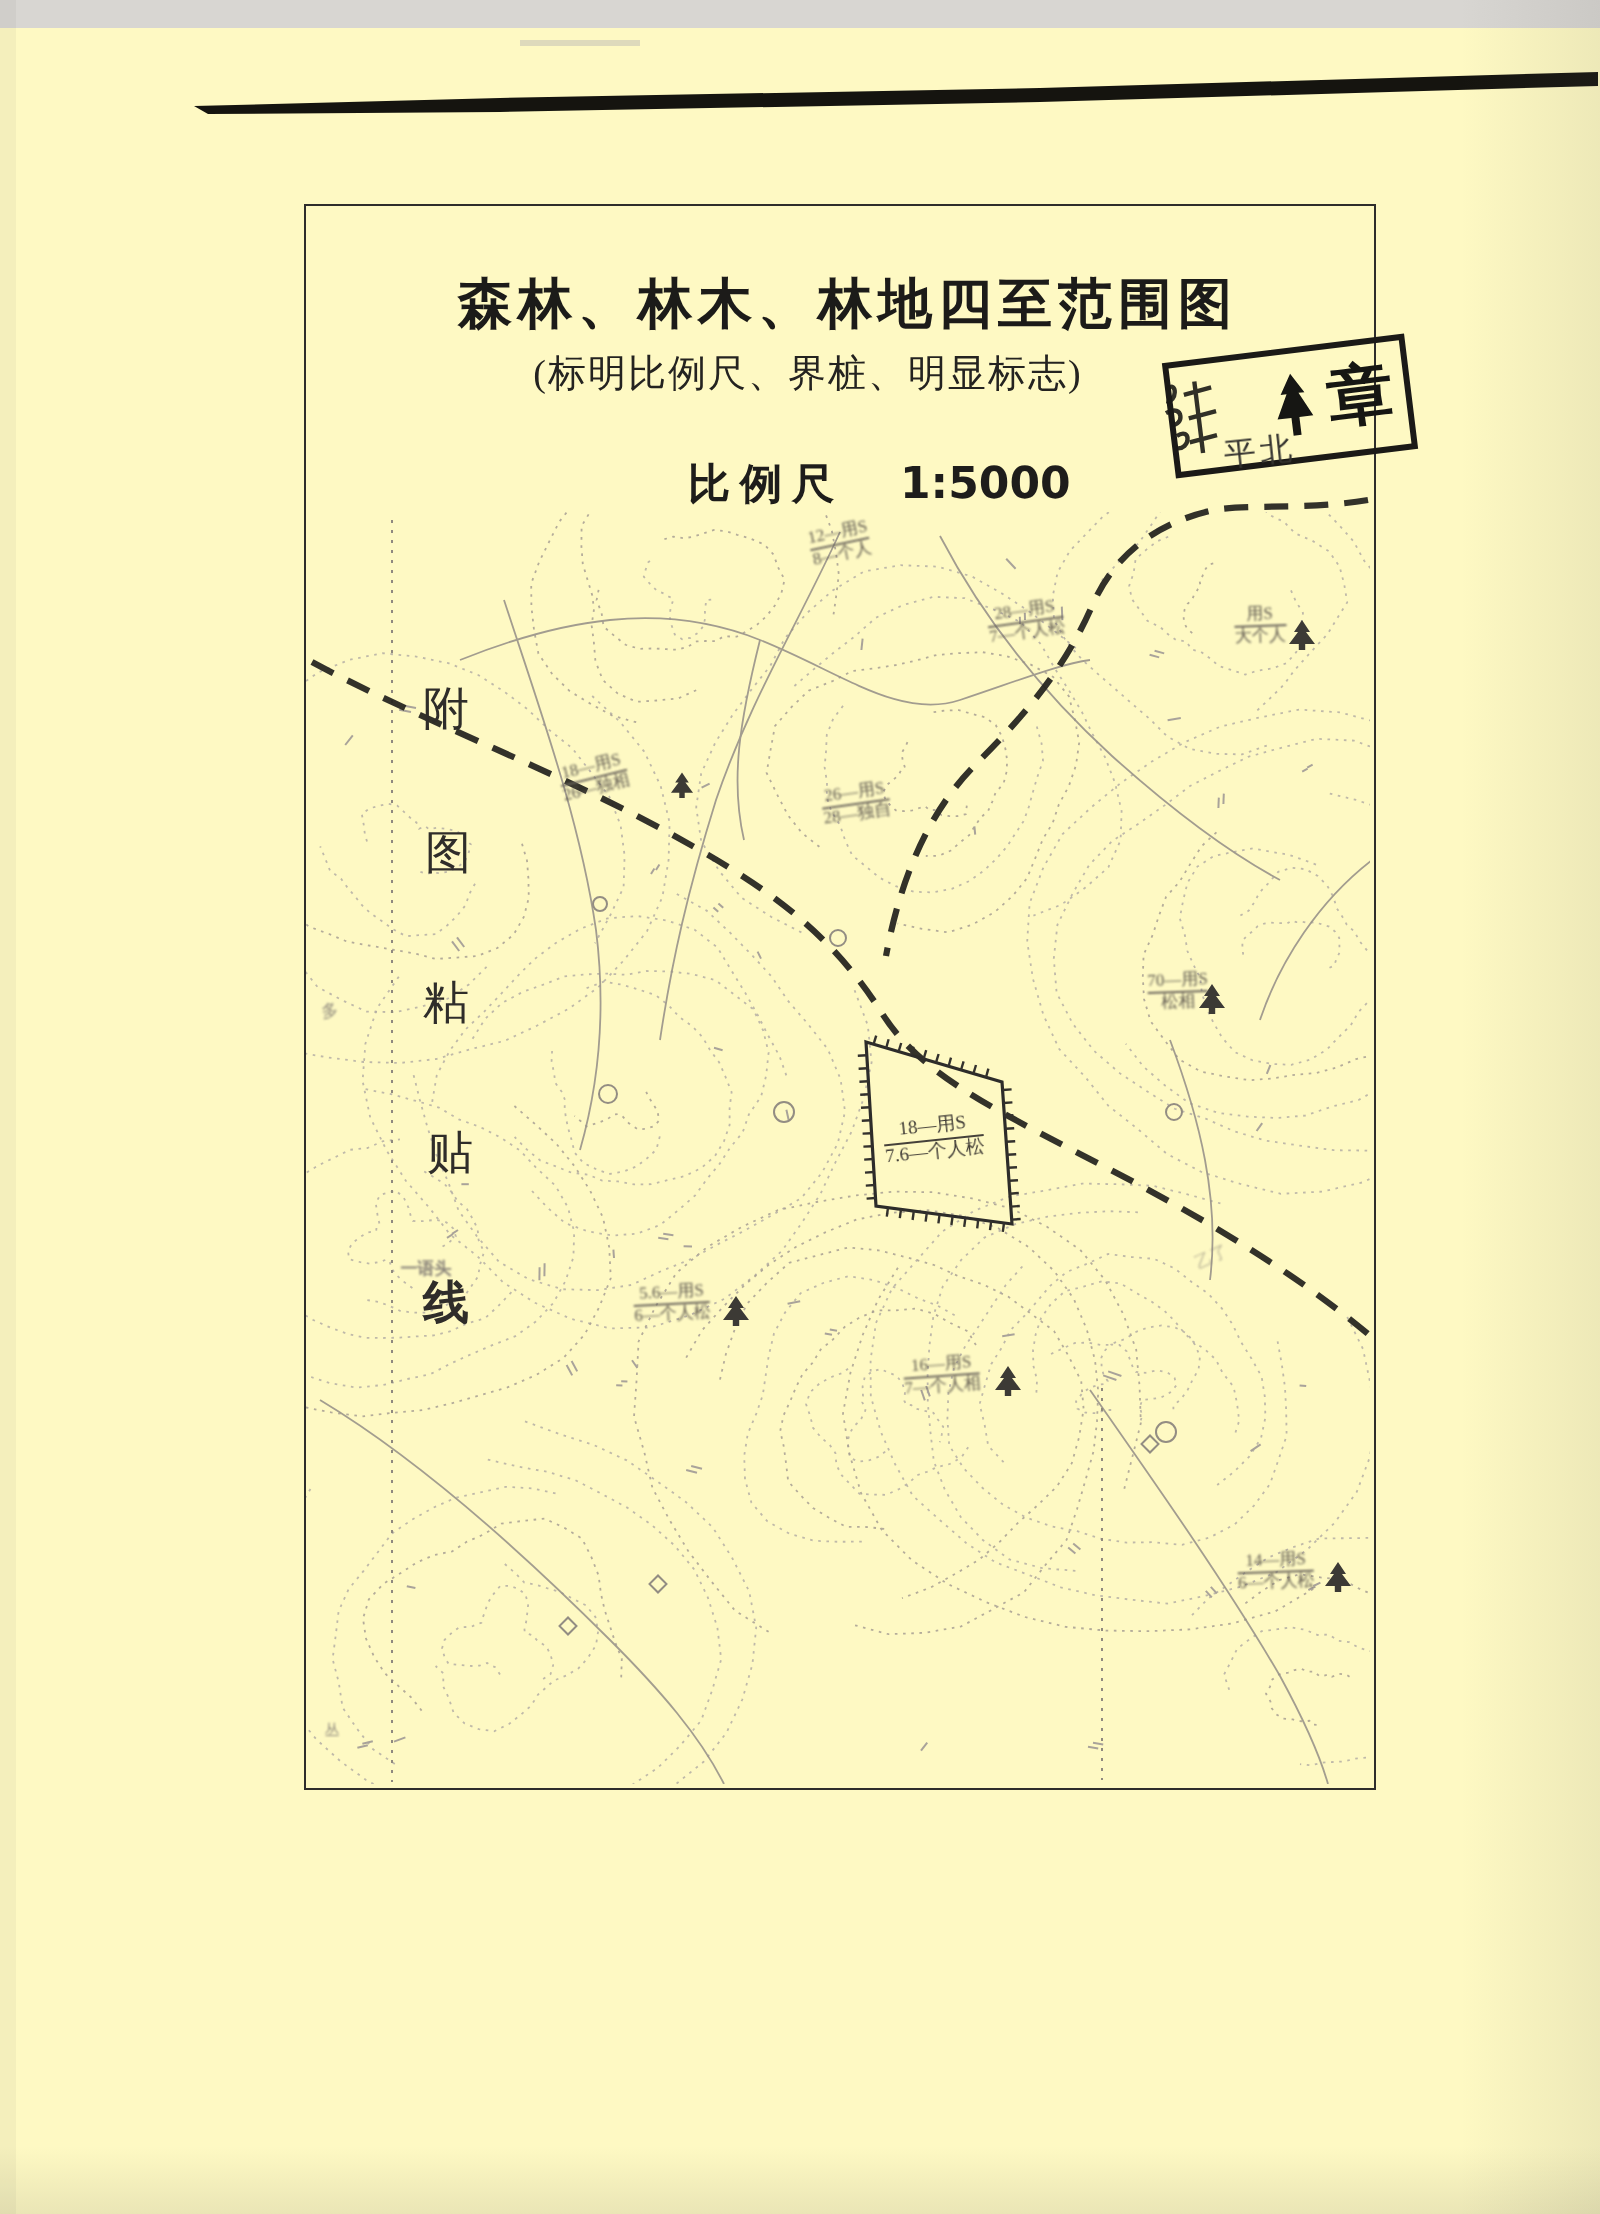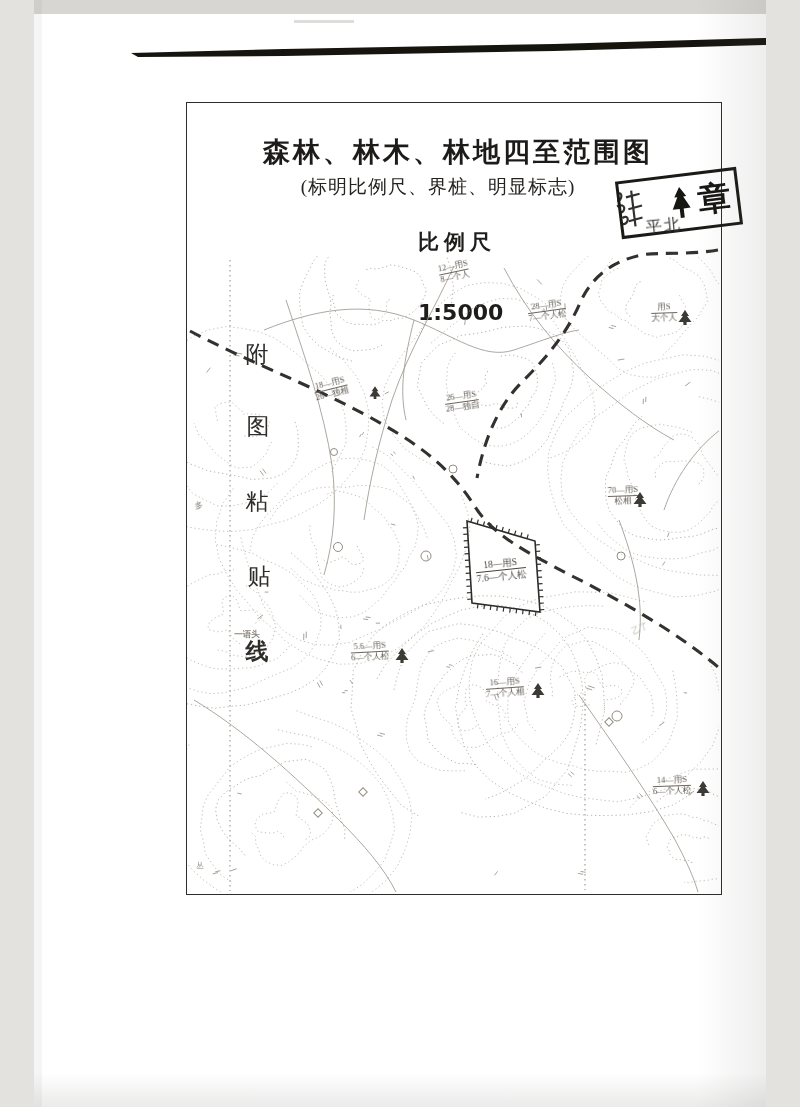--- a/index.html
+++ b/index.html
@@ -1,35 +1,35 @@
 <!DOCTYPE html>
 <html><head>
 <meta charset="utf-8">
 <style>
   html,body{margin:0;padding:0;background:#e4e2de;}
-  .page{position:relative;width:732px;height:1107px;margin:0 auto;background:#ffffff;overflow:hidden;
+  .page{position:relative;width:800px;height:1107px;margin:0 auto;background:#fef9c3;overflow:hidden;
         font-family:"Liberation Serif", serif;}
   .edge-top{position:absolute;left:0;top:0;width:800px;height:14px;background:#d8d6d2;}
   .edge-right{position:absolute;right:0;top:0;width:70px;height:1107px;
               background:linear-gradient(to right, rgba(90,88,84,0) 0%, rgba(90,88,84,.10) 100%);}
   .edge-bottom{position:absolute;left:0;bottom:0;width:800px;height:34px;
                background:linear-gradient(to bottom, rgba(90,88,84,0) 0%, rgba(90,88,84,.12) 100%);}
   .edge-left{position:absolute;left:0;top:0;width:8px;height:1107px;background:rgba(90,88,84,.06);}
   .scan-line{position:absolute;left:0;top:0;}
 
   .map-frame{position:absolute;left:152px;top:102px;width:534px;height:791px;
              border:1.6px solid #2e2d2b;background:transparent;}
 
   .doc-title{position:absolute;left:424px;top:134px;transform:translateX(-50%);
              font-size:27px;font-weight:700;letter-spacing:3px;color:#1c1b19;white-space:nowrap;}
   .doc-subtitle{position:absolute;left:404px;top:174px;transform:translateX(-50%);
                 font-size:19px;letter-spacing:1px;color:#242320;white-space:nowrap;}
-  .scale-row{position:absolute;left:356px;top:228px;display:flex;gap:44px;align-items:baseline;flex-direction:column;}
+  .scale-row{position:absolute;left:344px;top:228px;display:flex;gap:28px;align-items:baseline;}
   .scale-label{font-size:21px;font-weight:700;letter-spacing:5px;color:#1e1d1b;}
-  .scale-value{font-size:22px;font-weight:700;color:#1e1d1b;font-family:"DejaVu Sans", sans-serif;margin-left:28px;}
+  .scale-value{font-size:22px;font-weight:700;color:#1e1d1b;font-family:"DejaVu Sans", sans-serif;}
 
   .stamp{position:absolute;left:584px;top:174px;width:122px;height:58px;
          border:3.5px solid #1b1a17;transform:rotate(-7deg);display:flex;align-items:center;
          justify-content:flex-end;gap:6px;padding:2px 6px 2px 2px;box-sizing:border-box;
          background:rgba(255,255,255,.0);}
   .stamp-char{font-size:33px;font-weight:700;color:#161613;line-height:1;}
   .stamp-scribble{position:absolute;left:-8px;top:2px;}
   .stamp-hand{position:absolute;left:612px;top:216px;font-size:16px;color:#33322f;
               transform:rotate(-6deg);letter-spacing:2px;filter:blur(.3px);}
 

